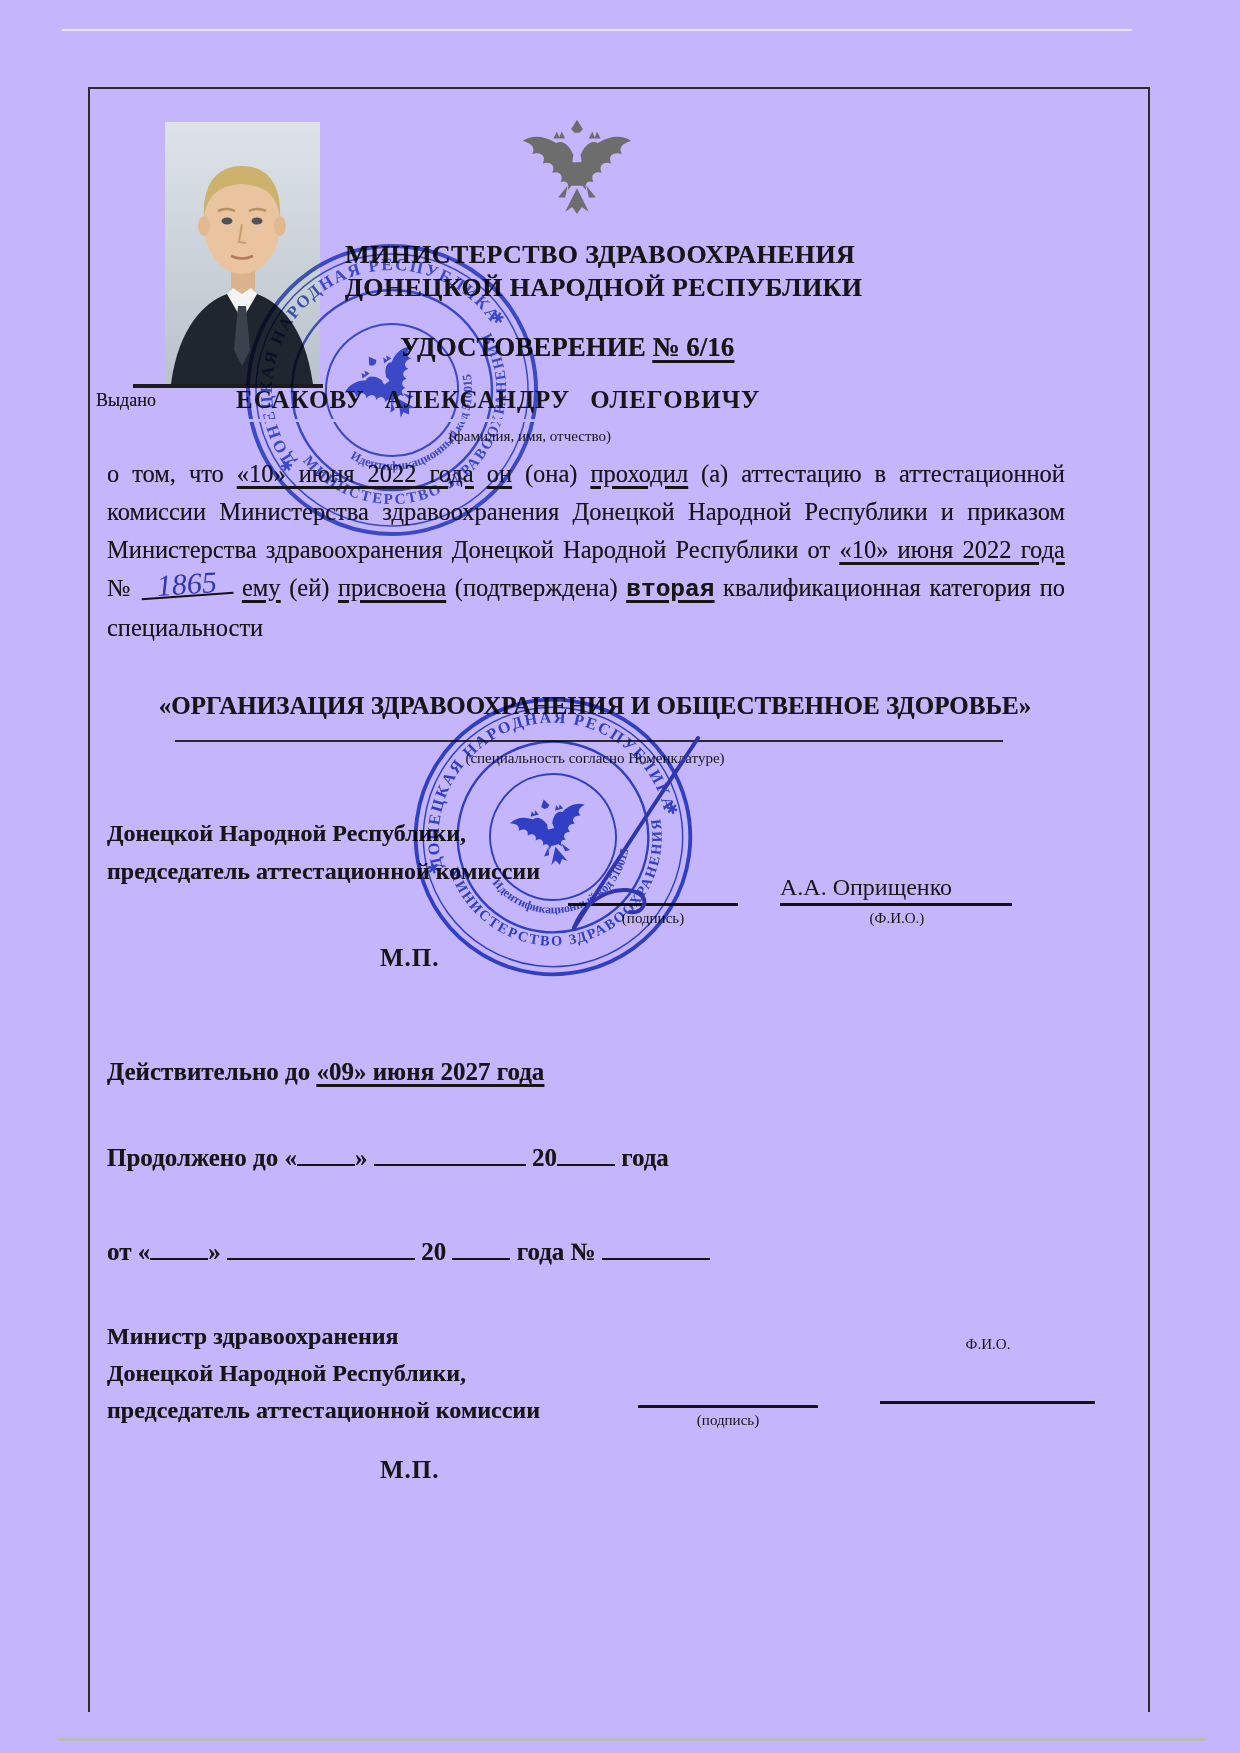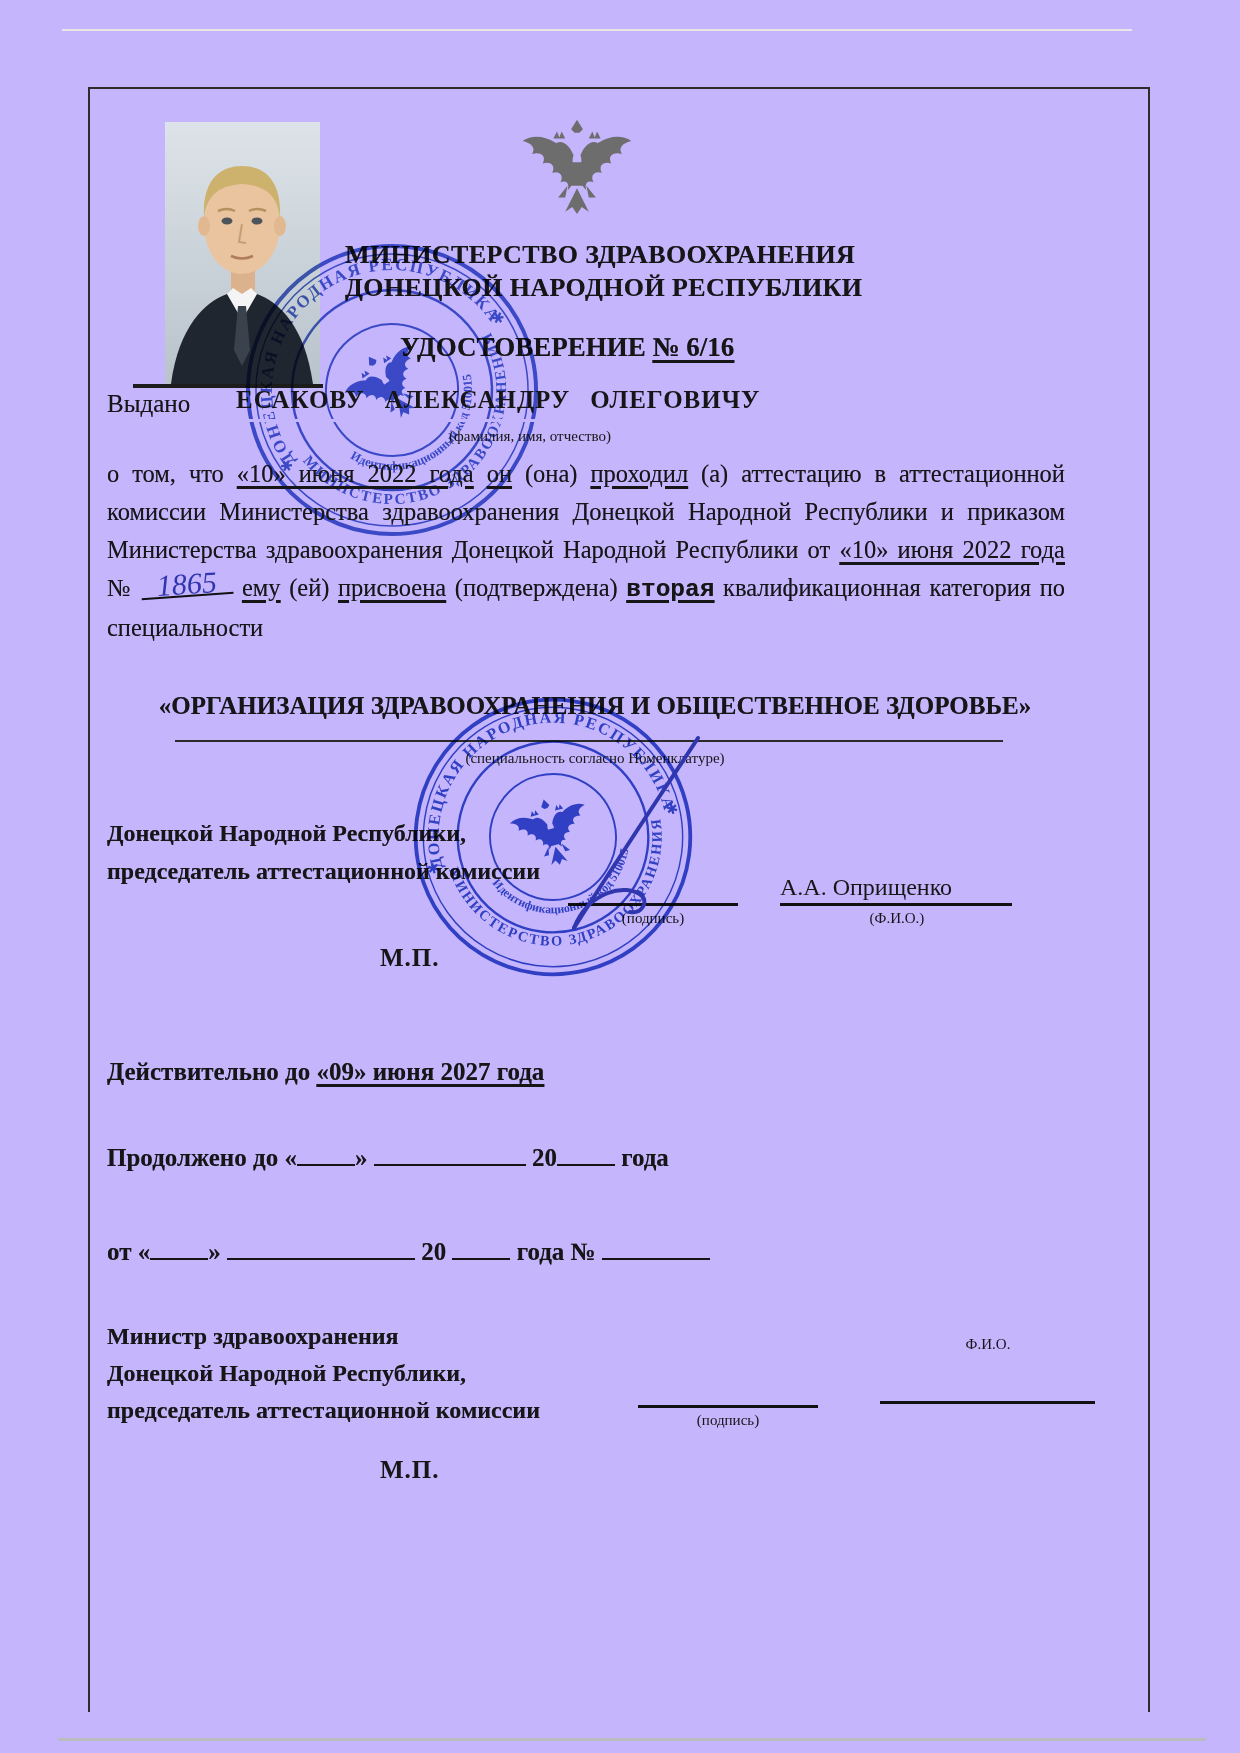--- a/index.html
+++ b/index.html
@@ -23,21 +23,21 @@
   .photo-line { left:133px; top:384px; width:190px; height:4px; background:#1c1c1c; }
 
   .emblem { left:518px; top:110px; width:118px; height:128px; color:#6d6d6d; }
 
   .ministry { left:345px; top:238px; font-size:26px; font-weight:bold; line-height:33px; letter-spacing:.4px; text-shadow:0 0 .4px rgba(0,0,0,.5); }
   .doc-title { left:400px; top:332px; font-size:27px; font-weight:bold; text-shadow:0 0 .4px rgba(0,0,0,.5);text-align:center; }
 
   .u  { text-decoration:underline; text-decoration-thickness:2.5px; text-underline-offset:4px; }
   .bu { font-weight:bold; text-decoration:underline; text-decoration-thickness:2.5px; text-underline-offset:4px;font-family:Liberation Mono, monospace; }
 
-  .issued-label { left:107px; top:390px; font-size:25px; text-shadow:0 0 .3px rgba(0,0,0,.5); }
+  .issued-label { left:96px; top:390px; font-size:18px; text-shadow:0 0 .3px rgba(0,0,0,.5); }
   .name-line { left:228px; top:386px; width:772px; height:36px; border-bottom:3px solid #c4b5fd;
                font-size:25px; font-weight:bold; letter-spacing:1px; word-spacing:13px; padding-left:8px; }
   .issued-caption { left:380px; top:428px; width:300px; text-align:center; font-size:15px; }
 
   .para { left:107px; top:455px; width:958px; font-size:24.5px; line-height:38px;
           text-align:justify; text-shadow:0 0 .3px rgba(0,0,0,.45); }
   .hw {
     display:inline-block; min-width:92px; text-align:center;
     border-bottom:2.8px solid #111; color:var(--ink-blue,#3a40bb);
     font-style:italic; font-size:30px; line-height:22px;

